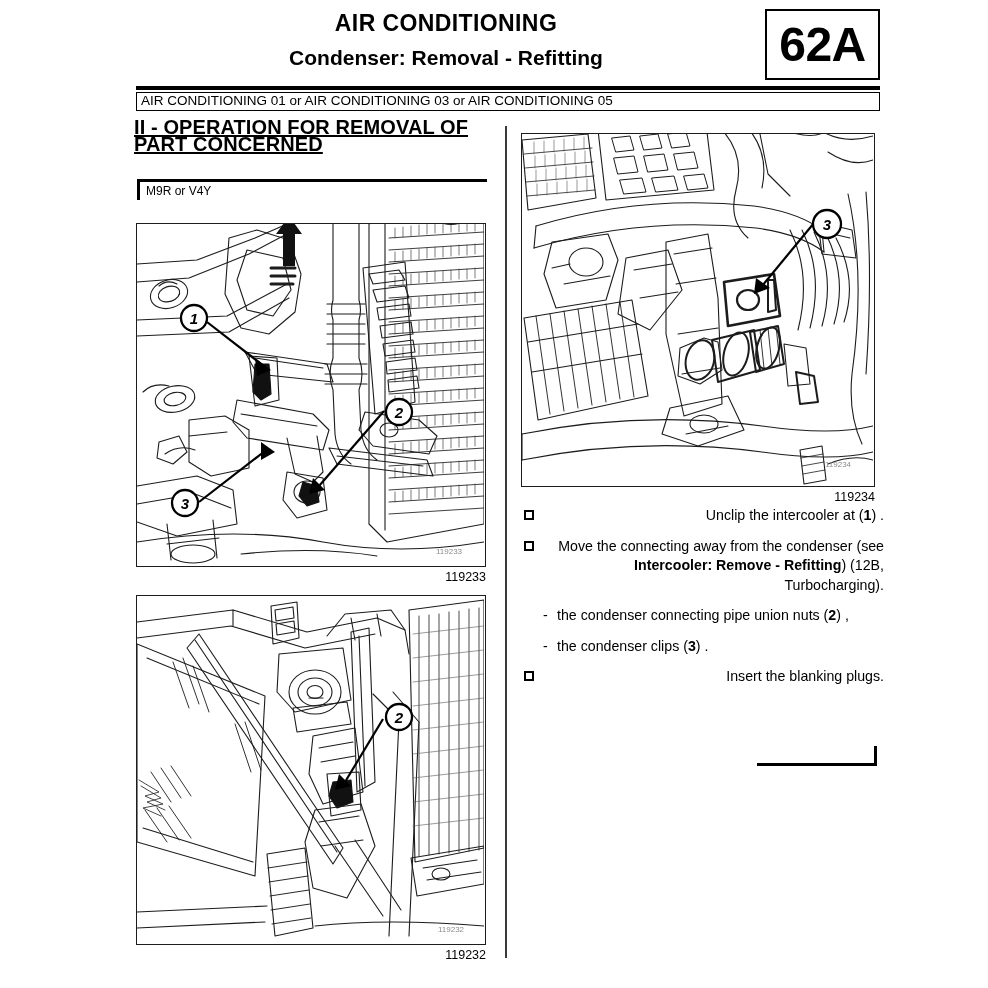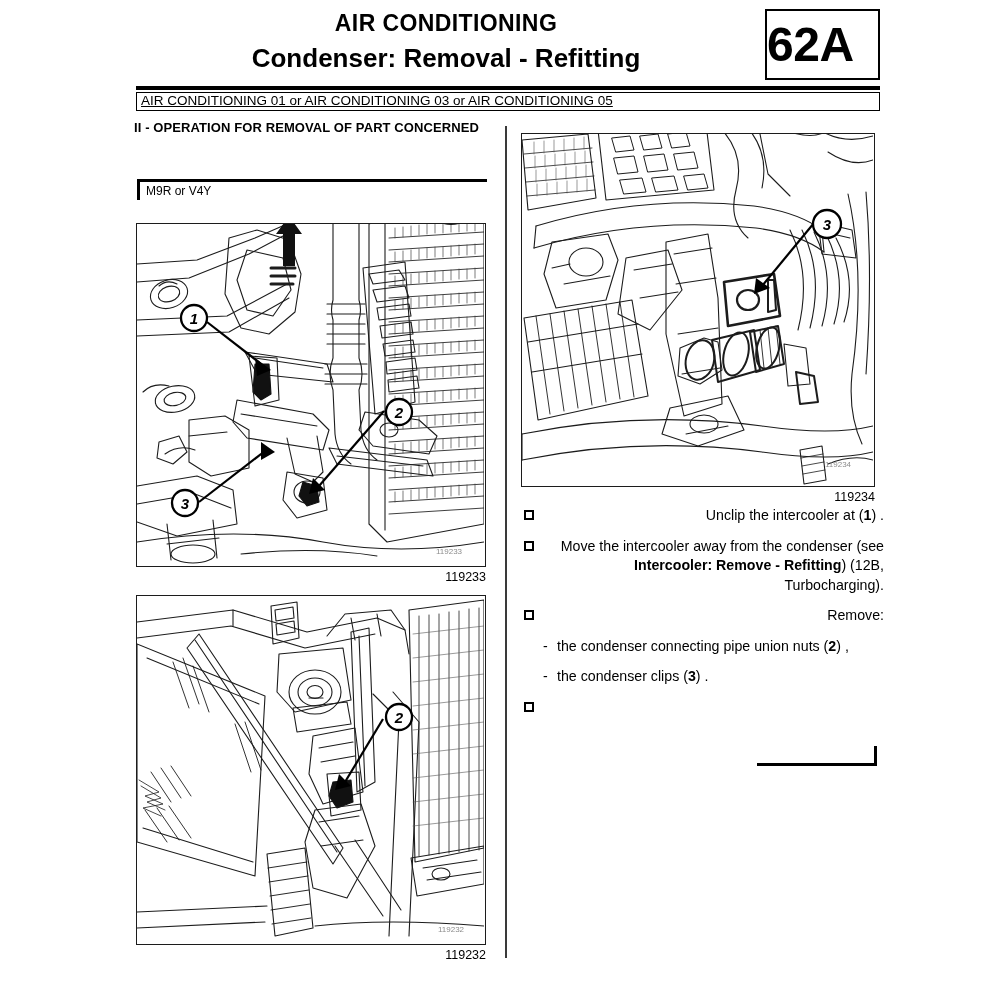--- a/index.html
+++ b/index.html
@@ -32,37 +32,38 @@
     text-align: center;
   }
   .title-main {
     font-size: 23px;
     font-weight: bold;
     letter-spacing: 0.4px;
     line-height: 30px;
     white-space: nowrap;
   }
   .title-sub {
-    font-size: 26px;
+    font-size: 21px;
     font-weight: bold;
     line-height: 28px;
     margin-top: 6px;
     white-space: nowrap;
   }
 
   .section-code-box {
     position: absolute;
     left: 757px;
     top: 9px;
     width: 115px;
     height: 71px;
     border: 2.5px solid #000;
     box-sizing: border-box;
     display: flex;
     align-items: center;
+    justify-content: center;
   }
   .section-code-box span {
     font-size: 48px;
     font-weight: bold;
     line-height: 48px;
     letter-spacing: -0.5px;
   }
 
   .header-rule {
     position: absolute;
@@ -82,43 +83,43 @@
     border: 1.5px solid #000;
     box-sizing: border-box;
   }
   .applicability-box span {
     position: absolute;
     left: 4px;
     top: 0px;
     font-size: 13.5px;
     line-height: 16px;
     white-space: nowrap;
-    text-decoration: underline;
   }
 
   
   .column-divider {
     position: absolute;
     left: 497px;
     top: 126px;
     width: 2px;
     height: 832px;
     background: #3a3a3a;
   }
 
   
   .operation-heading {
     position: absolute;
     left: 126px;
     top: 119px;
     width: 360px;
-    font-size: 13px;
+    font-size: 20px;
     font-weight: bold;
     line-height: 17px;
     letter-spacing: 0.1px;
+    text-decoration: underline;
   }
 
   .variant-rule {
     position: absolute;
     left: 129px;
     top: 179px;
     width: 350px;
     height: 3px;
     background: #000;
   }
@@ -683,23 +684,23 @@
         <text x="305" y="96" text-anchor="middle" font-family="Liberation Sans, sans-serif" font-size="15" font-weight="bold" font-style="italic" fill="#000">3</text>
       </g>
 
       <text class="fig-watermark" x="316" y="333" text-anchor="middle">119234</text>
     </svg>
   </div>
   <div class="fig-caption cap3">119234</div>
 
   <div class="instructions" id="instruction-list">
       <div class="instr-item"><span class="box-bullet"></span><span>Unclip the intercooler at (</span><span class="bold">1</span><span>) .</span></div>
-      <div class="instr-item"><span class="box-bullet"></span><span>Move the intercooler away from the condenser (see </span><span class="bold">Intercooler: Remove - Refitting</span><span>) (12B, Turbocharging).</span></div>
-      <div class="instr-item"><span class="box-bullet"></span><span>Remove:</span></div>
+      <div class="instr-item"><span class="box-bullet"></span><span>Move the connecting away from the condenser (see </span><span class="bold">Intercooler: Remove - Refitting</span><span>) (12B, Turbocharging).</span></div>
       <div class="instr-sub"><span class="dash">-</span><span>the condenser connecting pipe union nuts (</span><span class="bold">2</span><span>) ,</span></div>
       <div class="instr-sub"><span class="dash">-</span><span>the condenser clips (</span><span class="bold">3</span><span>) .</span></div>
       <div class="instr-item"><span class="box-bullet"></span></div>
+      <div class="instr-item"><span class="box-bullet"></span><span>Insert the blanking plugs.</span></div>
     </div>
 
   <div class="footer-rule"></div>
   <div class="footer-tick"></div>
 
 </div>
 
 </body></html>

